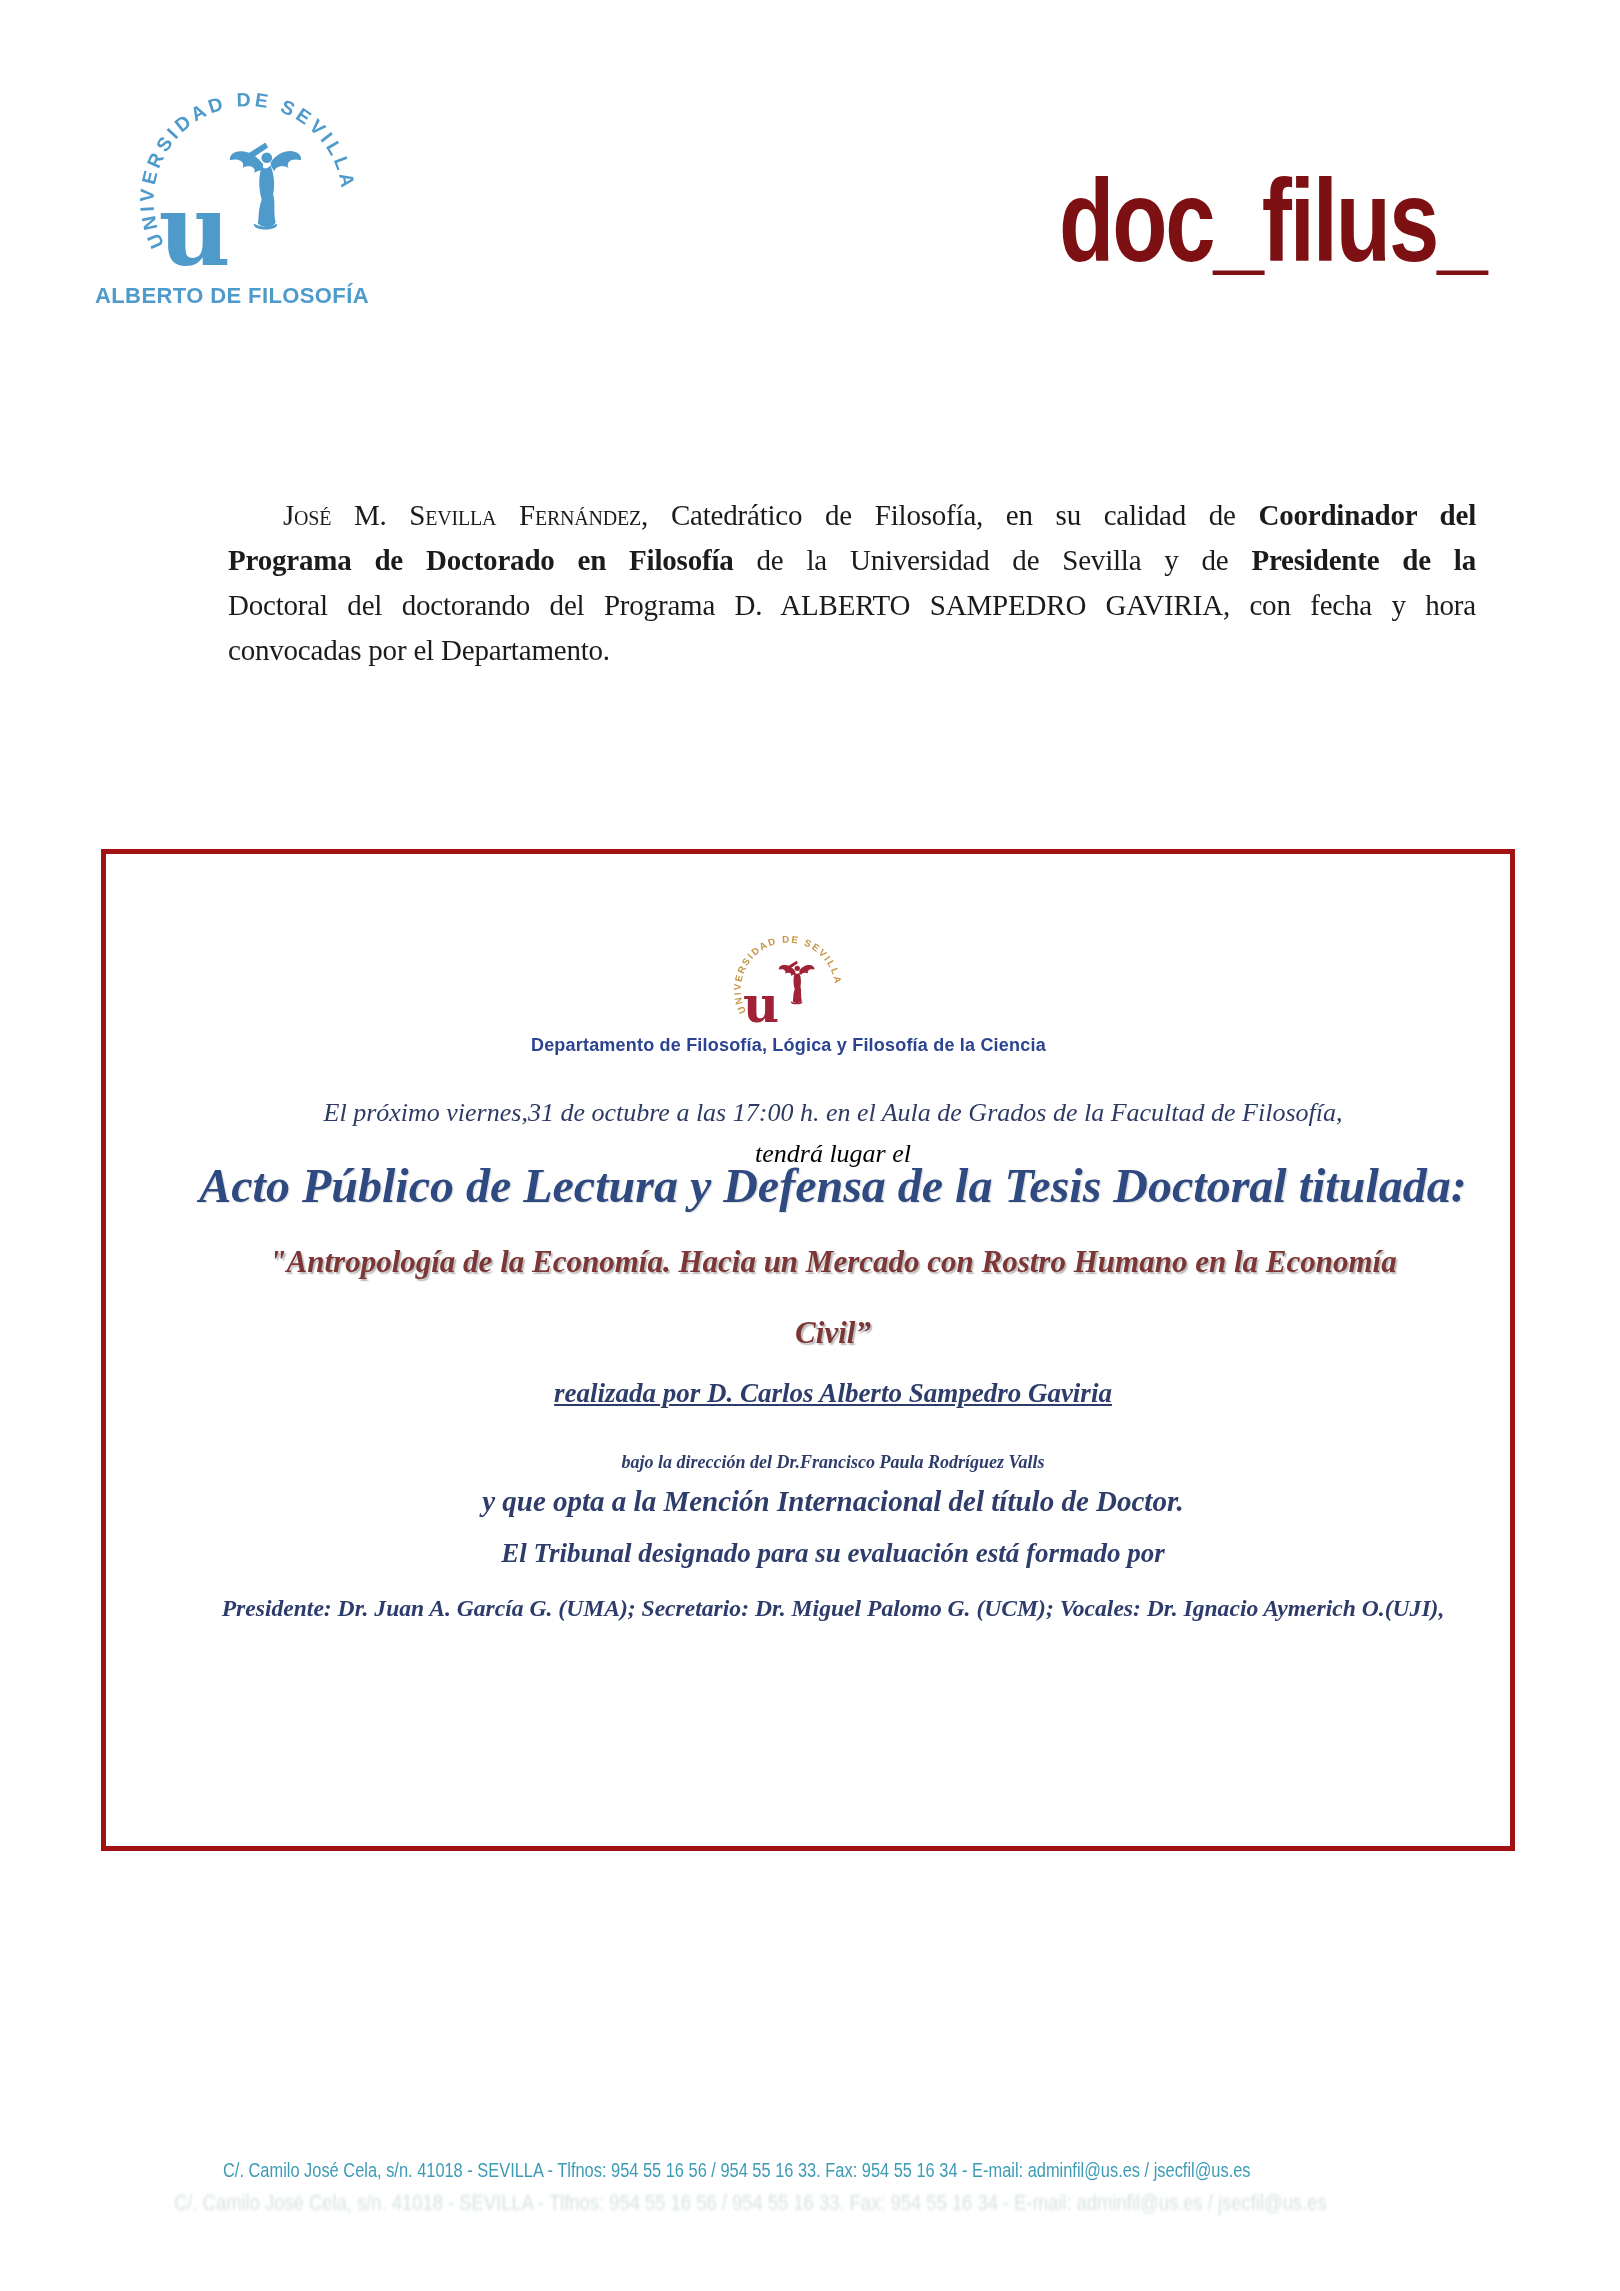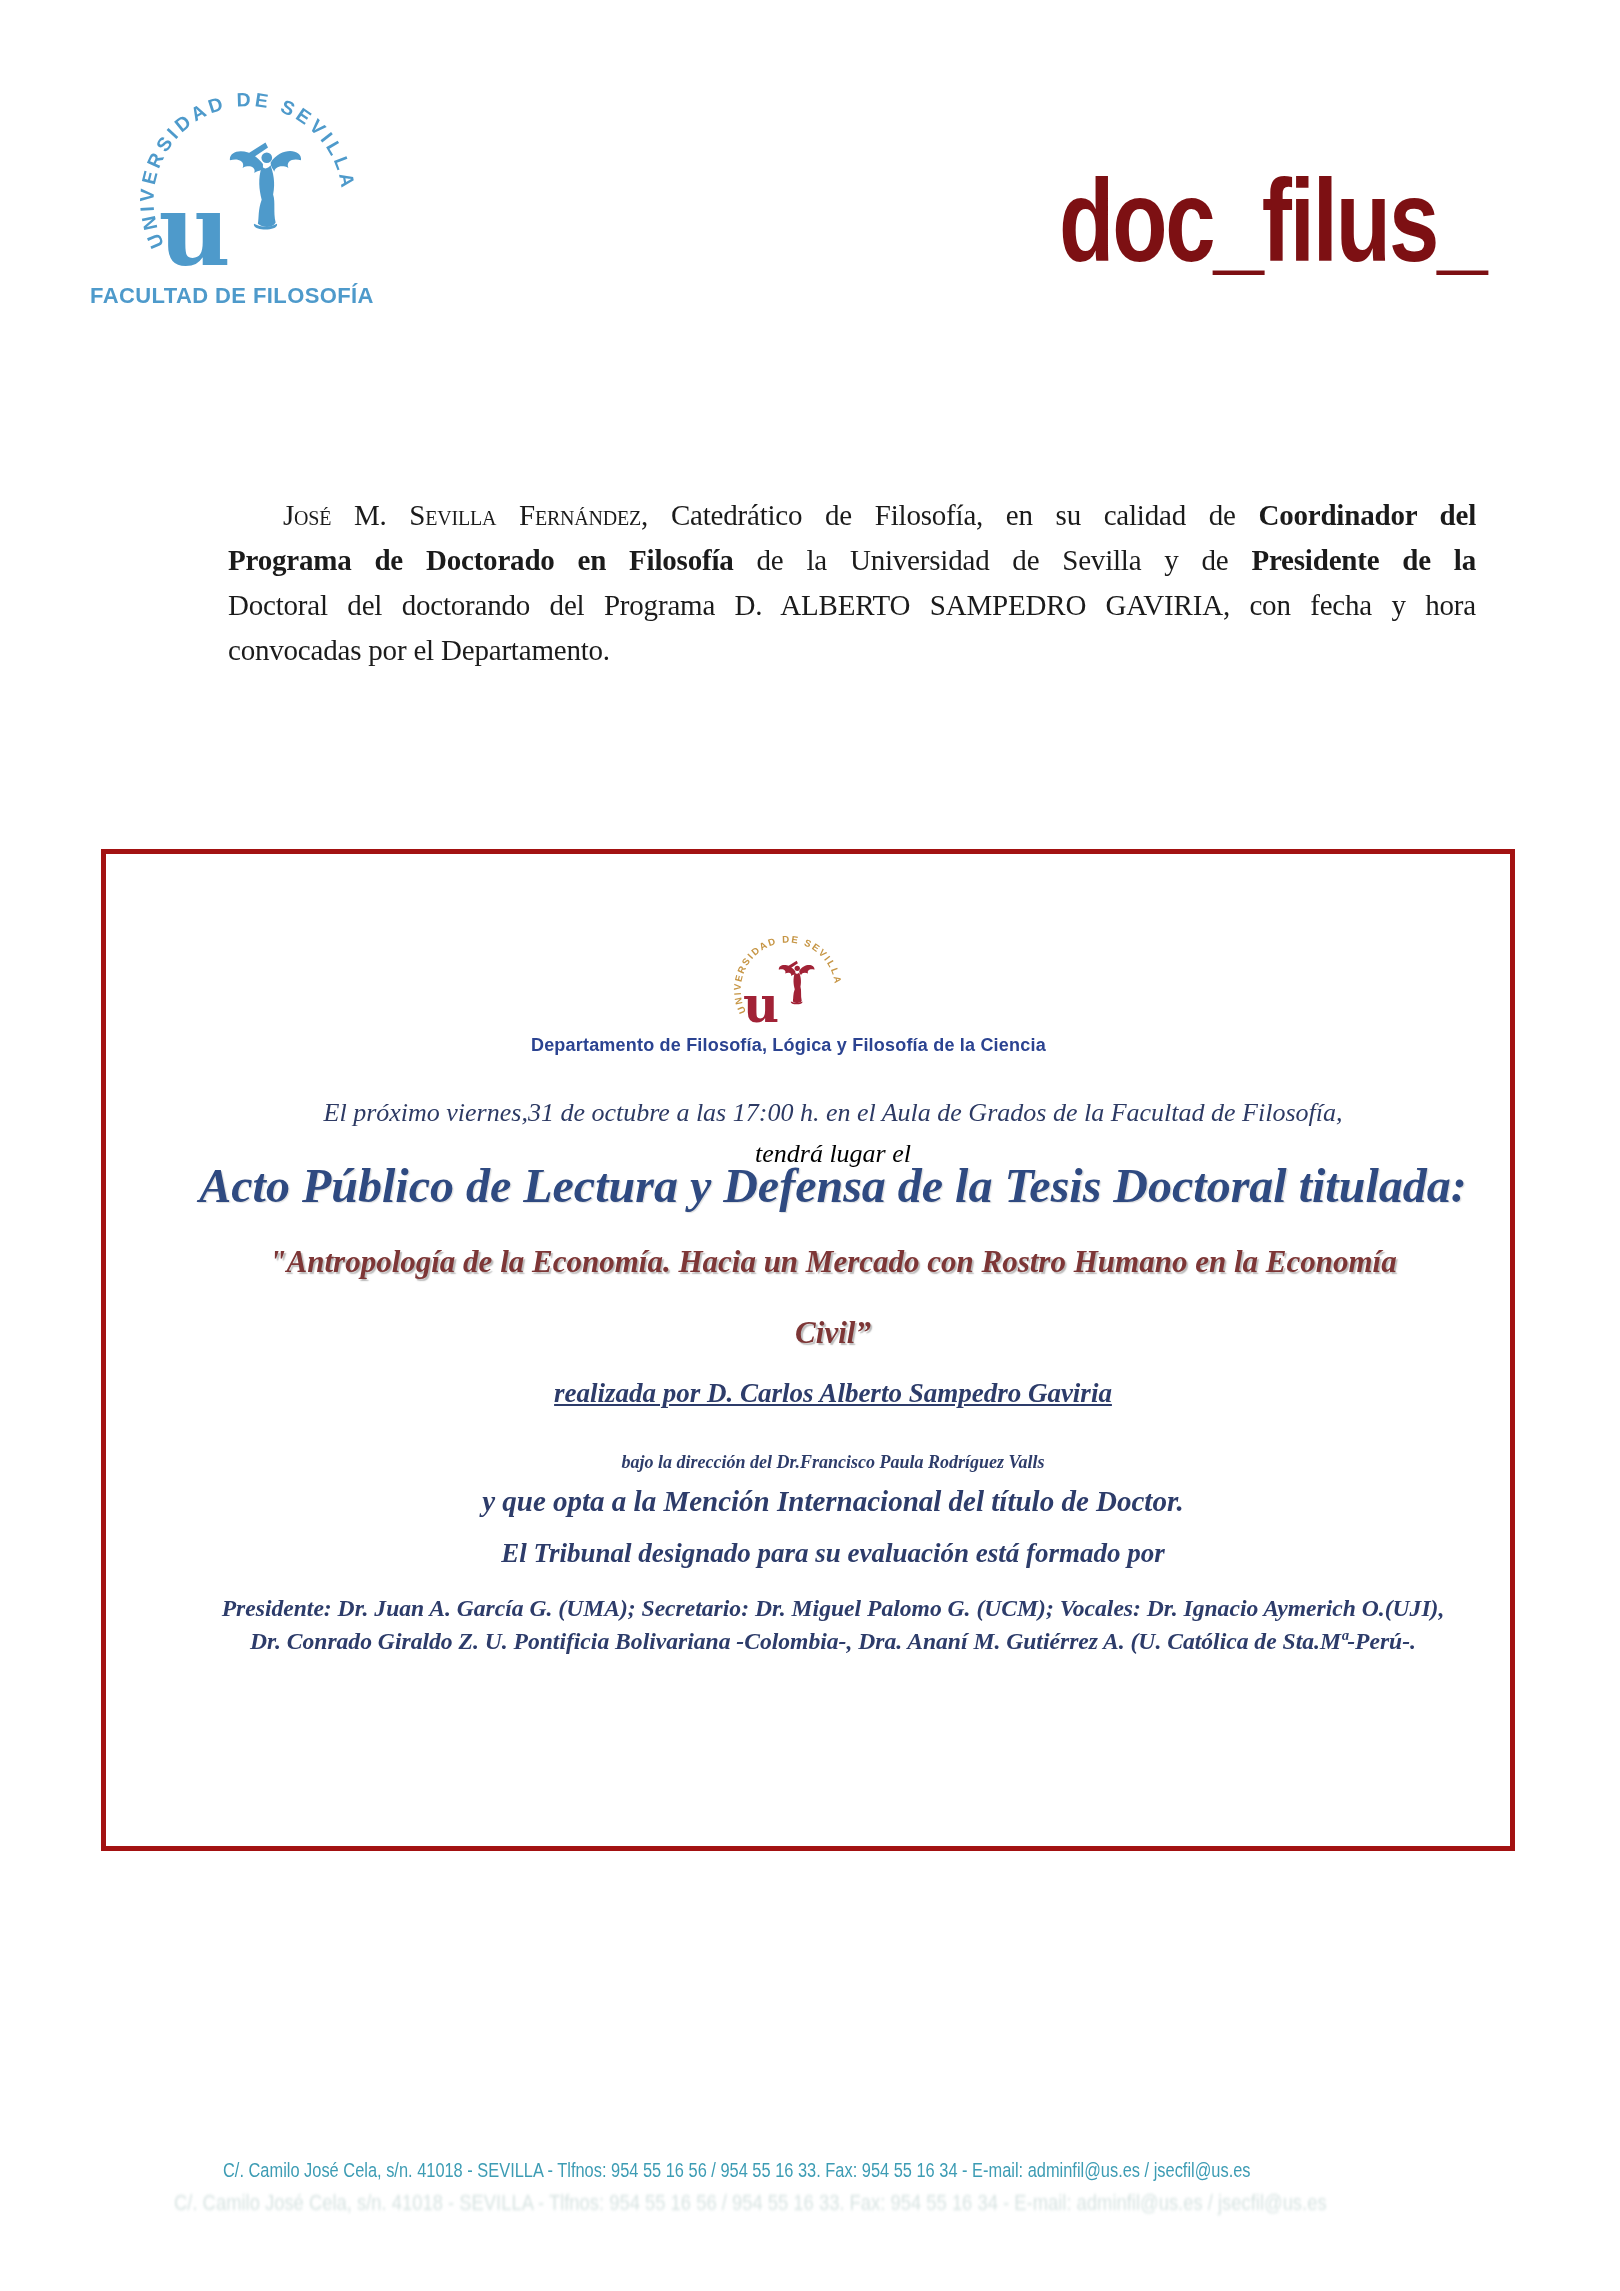--- a/index.html
+++ b/index.html
@@ -105,21 +105,21 @@
       <text class="uletter" x="26" y="150" fill="#4e9acb">u</text>
       <g fill="#4e9acb" transform="translate(84,46) scale(1.05)">
         <path d="M10,15 L29,3 L31,7 L13,19 Z"></path>
         <circle cx="30" cy="15" r="4.2"></circle>
         <path d="M27,20 C17,6 0,8 1,17 C8,15 13,18 11,23 C17,20 22,23 20,27 C23,25 26,25 27,24 Z"></path>
         <path d="M33,19 C41,6 58,8 57,17 C50,15 45,18 47,23 C41,20 36,23 36,26 C35,24 33,22 33,19 Z"></path>
         <path d="M26,22 C23,32 24,40 26,48 C23,56 24,62 23,67 C28,71 35,70 37,66 C35,58 37,50 35,44 C37,34 35,27 33,21 C31,24 28,24 26,22 Z"></path>
         <path d="M20,67 C18,73 40,73 38,67 C32,70 26,70 20,67 Z"></path>
       </g>
     </svg>
-    <div class="faculty-label">FACULTAD DE FILOSOFÍA</div>
+    <div class="faculty-label">ALBERTO DE FILOSOFÍA</div>
   </div>
 
   <div class="brand">doc_filus_</div>
 
   <div class="intro">
       <div class="para-line j ind"><span class="sc">José M. Sevilla Fernández</span><span>, Catedrático de Filosofía, en su calidad de </span><span class="b">Coordinador del</span></div>
       <div class="para-line j"><span class="b">Programa de Doctorado en Filosofía</span><span> de la Universidad de Sevilla y de </span><span class="b">Presidente de la</span></div>
       <div class="para-line j"><span>Doctoral del doctorando del Programa D. ALBERTO SAMPEDRO GAVIRIA, con fecha y hora</span></div>
       <div class="para-line"><span>convocadas por el Departamento.</span></div>
     </div>
@@ -155,20 +155,19 @@
 
     <div class="bx thesis1 shift-r">"Antropología de la Economía. Hacia un Mercado con Rostro Humano en la Economía</div>
     <div class="bx thesis2 shift-r">Civil”</div>
 
     <div class="bx navyline by-line shift-r">realizada por D. Carlos Alberto Sampedro Gaviria</div>
     <div class="bx navyline director-line shift-r">bajo la dirección del Dr.Francisco Paula Rodríguez Valls</div>
     <div class="bx navyline mention-line shift-r">y que opta a la Mención Internacional del título de Doctor.</div>
     <div class="bx navyline tribunal-intro shift-r">El Tribunal designado para su evaluación está formado por</div>
 
     <div class="bx navyline trib1 shift-r">Presidente: Dr. Juan A. García G. (UMA); Secretario: Dr. Miguel Palomo G. (UCM); Vocales: Dr. Ignacio Aymerich O.(UJI),</div>
-    <div class="bx navyline trib2 shift-r">Dr. Conrado Giraldo Z. U. Pontificia Bolivariana -Colombia-, Dra. Ananí M. Gutiérrez A. (U. Católica de Sta.Mª-Perú-.</div>
   </div>
 
   <div class="footer">C/. Camilo José Cela, s/n. 41018 - SEVILLA - Tlfnos: 954 55 16 56 / 954 55 16 33. Fax: 954 55 16 34 - E-mail: adminfil@us.es / jsecfil@us.es</div>
   <div class="footer-ghost">C/. Camilo José Cela, s/n. 41018 - SEVILLA - Tlfnos: 954 55 16 56 / 954 55 16 33. Fax: 954 55 16 34 - E-mail: adminfil@us.es / jsecfil@us.es</div>
 
 </div>
 
 
 </body></html>

